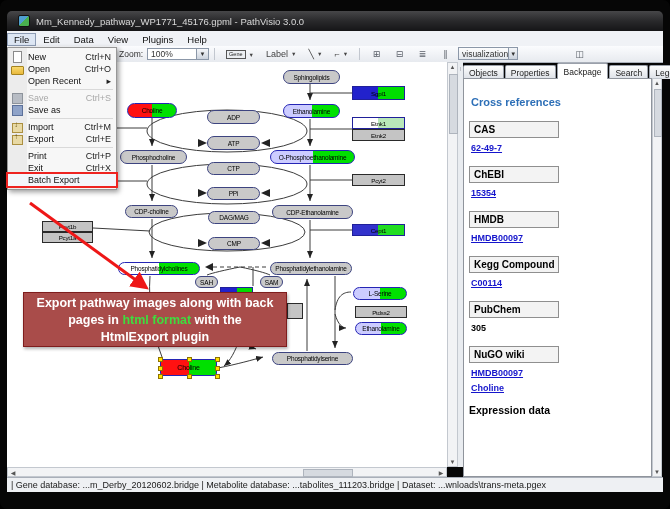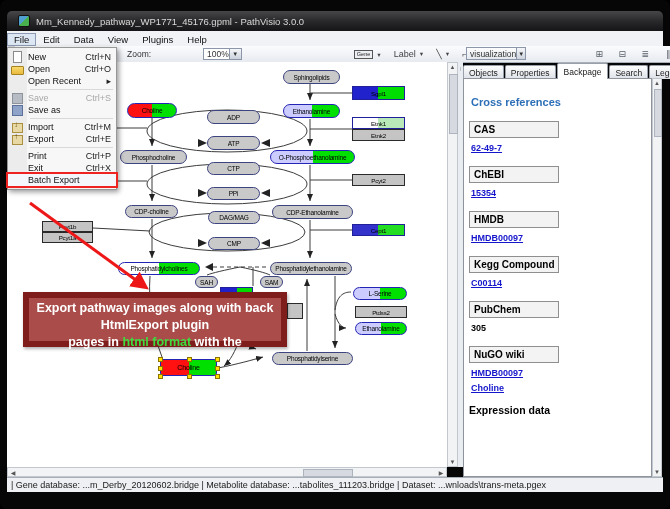--- a/index.html
+++ b/index.html
@@ -12,22 +12,22 @@
     background:linear-gradient(#474749,#29292b 50%,#151517);
     border-radius:5px 5px 0 0;color:#d9d9d9;font-size:9.5px;
     display:flex;align-items:center;padding-left:11px;box-sizing:border-box;}
   #app-icon{width:10px;height:10px;border-radius:2px;margin-right:6px;
     background:linear-gradient(135deg,#4f9fd0 0 50%,#49b04f 50% 100%);border:1px solid #111;}
   
   #menubar{left:7px;top:31px;width:656px;height:15px;background:#f0f2f6;
     border-bottom:1px solid #d4d8de;display:flex;align-items:center;font-size:9.5px;color:#111;}
   .mb-item{padding:1px 7px;margin-top:2px;}
   .mb-item.pressed{border:1px solid #8d9cb4;background:#dde6f3;padding:0 6px;}
-  #toolbar{left:15px;top:46px;width:656px;height:16px;background:linear-gradient(#fbfcfe,#e7eaef);
-    border-bottom:1px solid #aab0ba;display:flex;align-items:center;font-size:8.5px;color:#333;gap:48px;}
+  #toolbar{left:7px;top:46px;width:656px;height:16px;background:linear-gradient(#fbfcfe,#e7eaef);
+    border-bottom:1px solid #aab0ba;display:flex;align-items:center;font-size:8.5px;color:#333;}
   #zoom-label{margin-left:112px;}
   .combo{background:#fff;border:1px solid #8b97a8;height:12px;display:flex;align-items:center;
     font-size:8.5px;padding-left:3px;box-sizing:border-box;}
   .combo .arrow-btn{margin-left:auto;width:11px;height:100%;background:linear-gradient(#f4f6f9,#ccd3dd);
     border-left:1px solid #8b97a8;display:flex;align-items:center;justify-content:center;font-size:6px;color:#333;}
   #zoom-combo{width:62px;margin-left:4px;}
   .tb-sep{width:1px;height:12px;background:#c2c7cf;margin:0 5px;}
   .tool-btn{display:flex;align-items:center;padding:1px 3px;margin:0 2px;border:1px solid transparent;border-radius:2px;}
   .tool-btn .glyph{font-size:9px;color:#444;}
   .mini-node{border:1px solid #555;background:#eceff2;font-size:5.5px;line-height:7px;padding:0 2px;color:#222;}
@@ -49,21 +49,21 @@
   
   .node{position:absolute;box-sizing:border-box;display:flex;align-items:center;justify-content:center;
     font-size:6.5px;color:#000;letter-spacing:-0.2px;white-space:nowrap;overflow:visible;}
   .node.pill{border-radius:8px;background:#c9c9c9;border:1px solid #3d4480;}
   .node.pill2{border-radius:8px;border:1px solid #2525b5;}
   .node.box{background:#c4c4c4;border:1px solid #2a2a2a;font-size:6.2px;}
   .node.box2{border:1px solid #20209a;font-size:6.2px;}
   .node.sel{border-radius:3px;border:1px solid #2525b5;font-size:7px;}
   .handle{position:absolute;width:5px;height:5px;background:#ffe000;border:1px solid #8e7200;box-sizing:border-box;}
   
-  #callout{left:23px;top:292px;width:264px;height:55px;background:#a94c4a;border:6px solid #7f1d1d;
+  #callout{left:23px;top:292px;width:264px;height:55px;background:#a94c4a;border:1px solid #7f1d1d;
     box-shadow:1px 2px 3px rgba(0,0,0,.3);color:#fff;font-weight:bold;font-size:12.5px;text-align:center;
     line-height:17px;padding-top:2px;box-sizing:border-box;z-index:30;}
   #callout .hl{color:#3fdc3f;}
   
   #file-menu{left:7px;top:47px;width:110px;z-index:50;background:linear-gradient(to right,#ececec 0 19px,#f7f7f7 19px);
     border:1px solid #979797;box-shadow:2px 2px 5px rgba(0,0,0,.4);padding:3px 0;box-sizing:border-box;}
   .prow{height:12px;display:flex;align-items:center;font-size:9px;color:#111;padding:0 5px 0 3px;position:relative;}
   .prow .mi{width:12px;height:12px;margin-right:5px;flex:0 0 12px;position:relative;}
   .prow .sc{margin-left:auto;color:#222;}
   .prow.disabled, .prow.disabled .sc{color:#a8a8a8;}
@@ -243,22 +243,22 @@
     <div class="node pill2" style="left: 353px; top: 287px; width: 54px; height: 13px; background: linear-gradient(to right, rgb(204, 204, 255) 0px, rgb(204, 204, 255) 50%, rgb(0, 224, 0) 50%, rgb(0, 224, 0) 100%);">L-Serine</div>
     <div class="node box" style="left: 287px; top: 303px; width: 16px; height: 16px;"></div>
     <div class="node box" style="left: 355px; top: 306px; width: 52px; height: 12px;">Ptdss2</div>
     <div class="node pill2" style="left: 355px; top: 322px; width: 52px; height: 13px; background: linear-gradient(to right, rgb(204, 204, 255) 0px, rgb(204, 204, 255) 50%, rgb(0, 224, 0) 50%, rgb(0, 224, 0) 100%);">Ethanolamine</div>
     <div class="node pill" style="left: 272px; top: 352px; width: 81px; height: 13px;">Phosphatidylserine</div>
     <div class="node sel" style="left: 160px; top: 359px; width: 57px; height: 17px; background: linear-gradient(to right, rgb(255, 17, 17) 0px, rgb(255, 17, 17) 50%, rgb(0, 224, 0) 50%, rgb(0, 224, 0) 100%);">Choline<span class="handle" style="left: -3px; top: -3px;"></span><span class="handle" style="left: 25.5px; top: -3px;"></span><span class="handle" style="left: 54px; top: -3px;"></span><span class="handle" style="left: -3px; top: 5.5px;"></span><span class="handle" style="left: 54px; top: 5.5px;"></span><span class="handle" style="left: -3px; top: 14px;"></span><span class="handle" style="left: 25.5px; top: 14px;"></span><span class="handle" style="left: 54px; top: 14px;"></span></div>
   </div>
 
 <div id="callout" class="abs">
   <div>Export pathway images along with back</div>
+  <div><span>pages in</span> <span class="hl">html format</span> <span>with the</span></div>
   <div>HtmlExport plugin</div>
-  <div><span>pages in</span> <span class="hl">html format</span> <span>with the</span></div>
 </div>
 
 <svg id="red-arrow" class="abs">
   <line x1="30" y1="203" x2="144" y2="286" stroke="#ee1717" stroke-width="3" marker-end="url(#rah2)"></line>
   <defs>
     <marker id="rah2" markerWidth="7" markerHeight="7" refX="4" refY="3" orient="auto">
       <path d="M0,0 L6,3 L0,6 Z" fill="#ee1717"></path>
     </marker>
   </defs>
 </svg>

